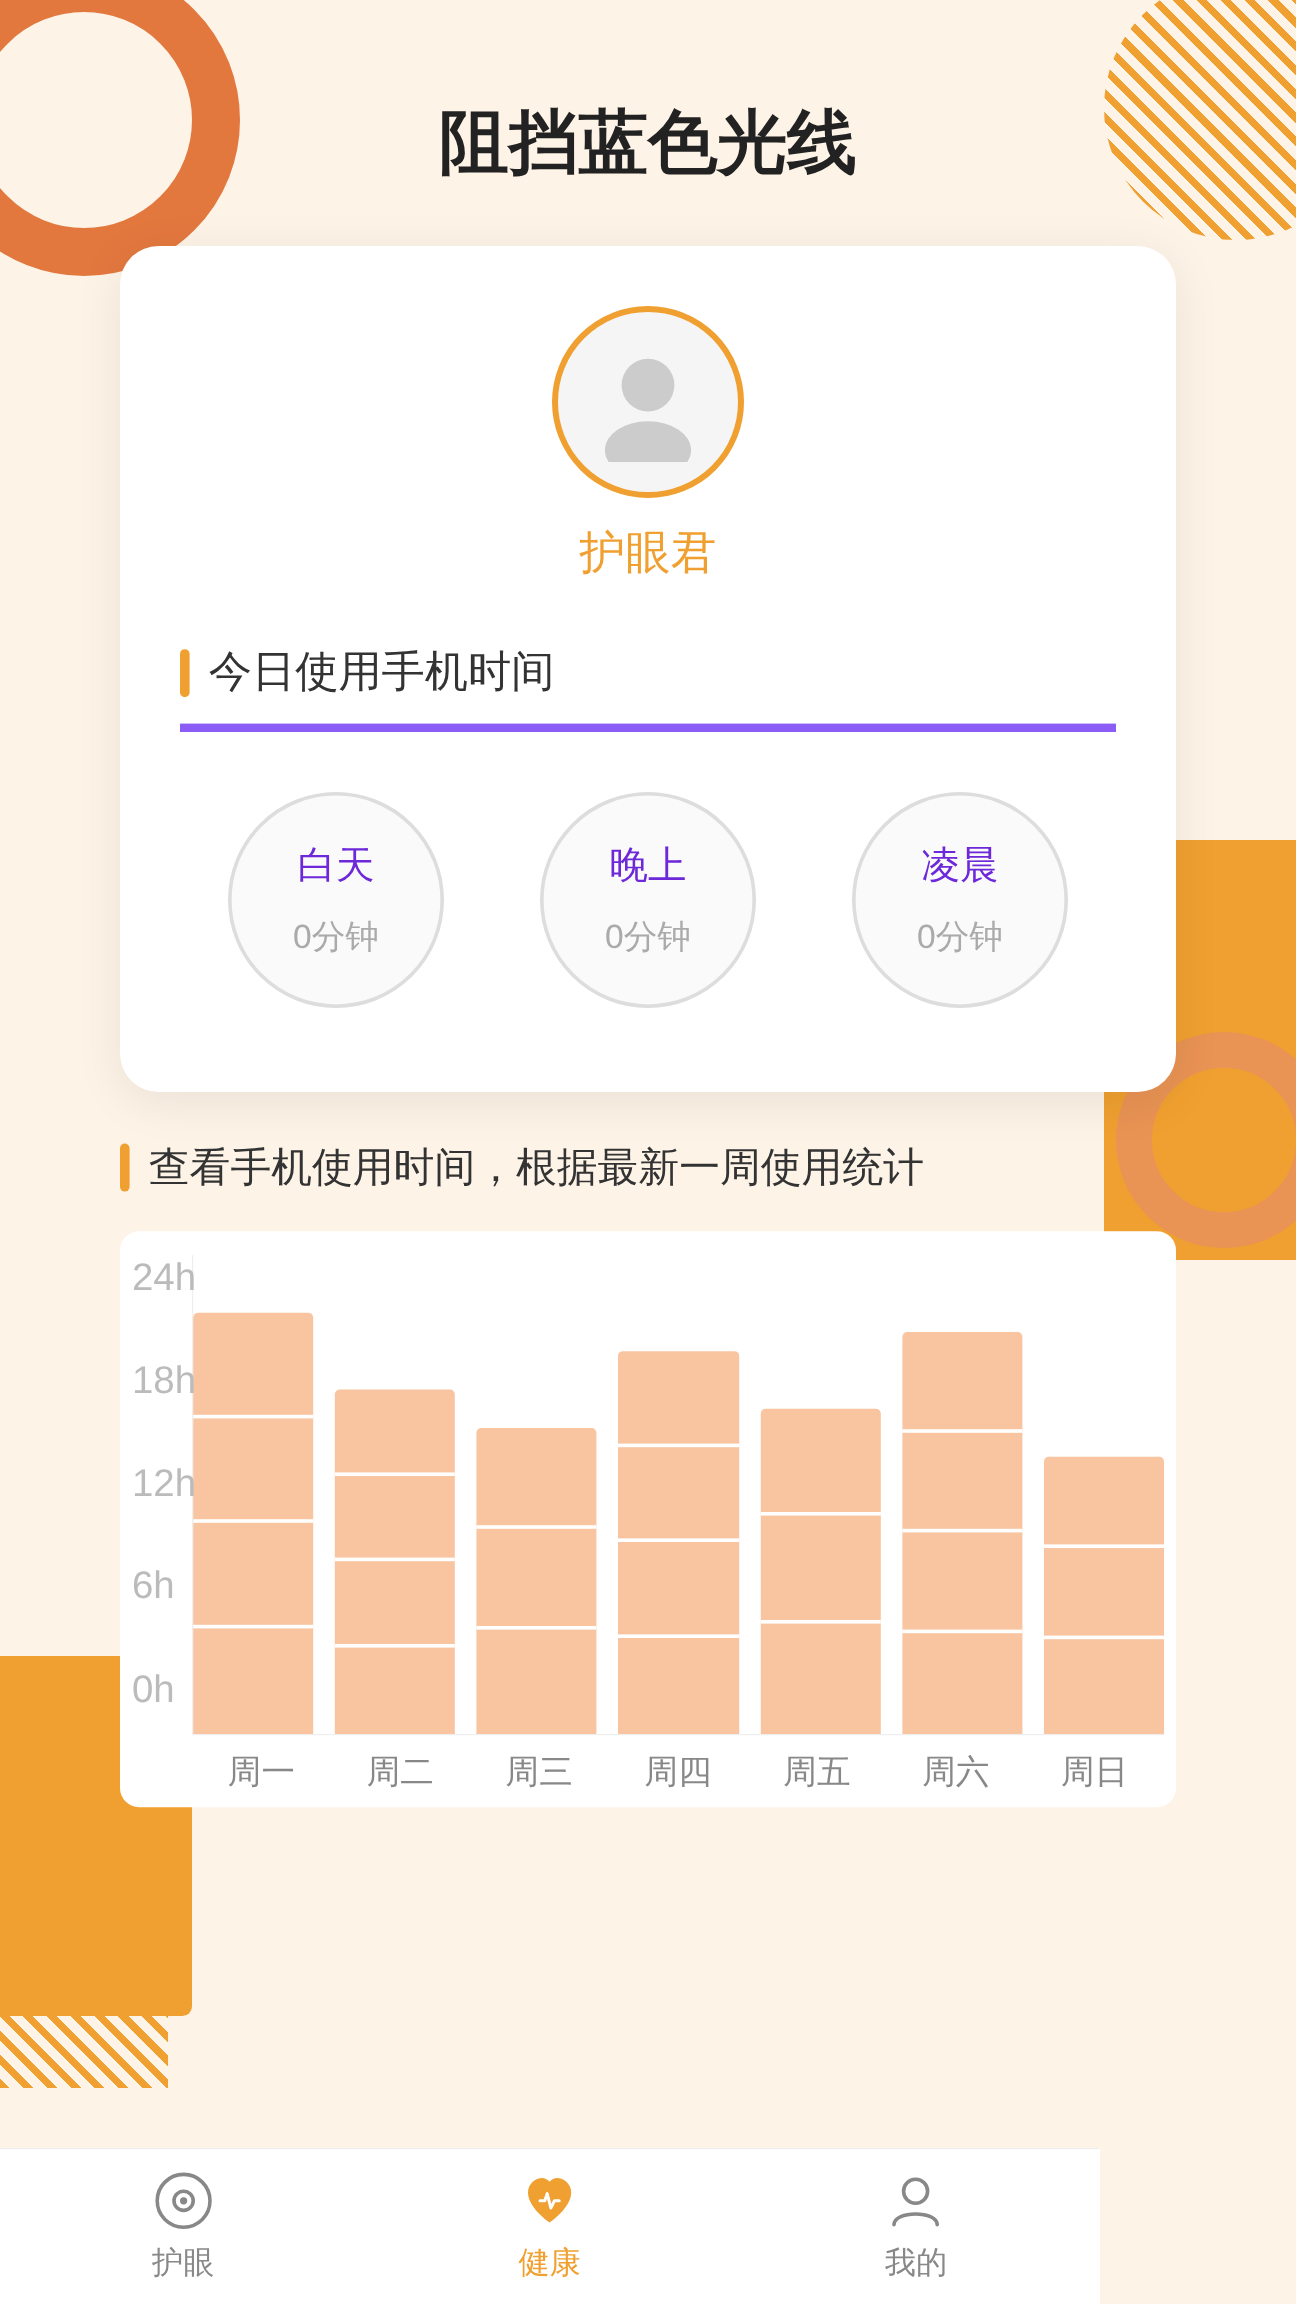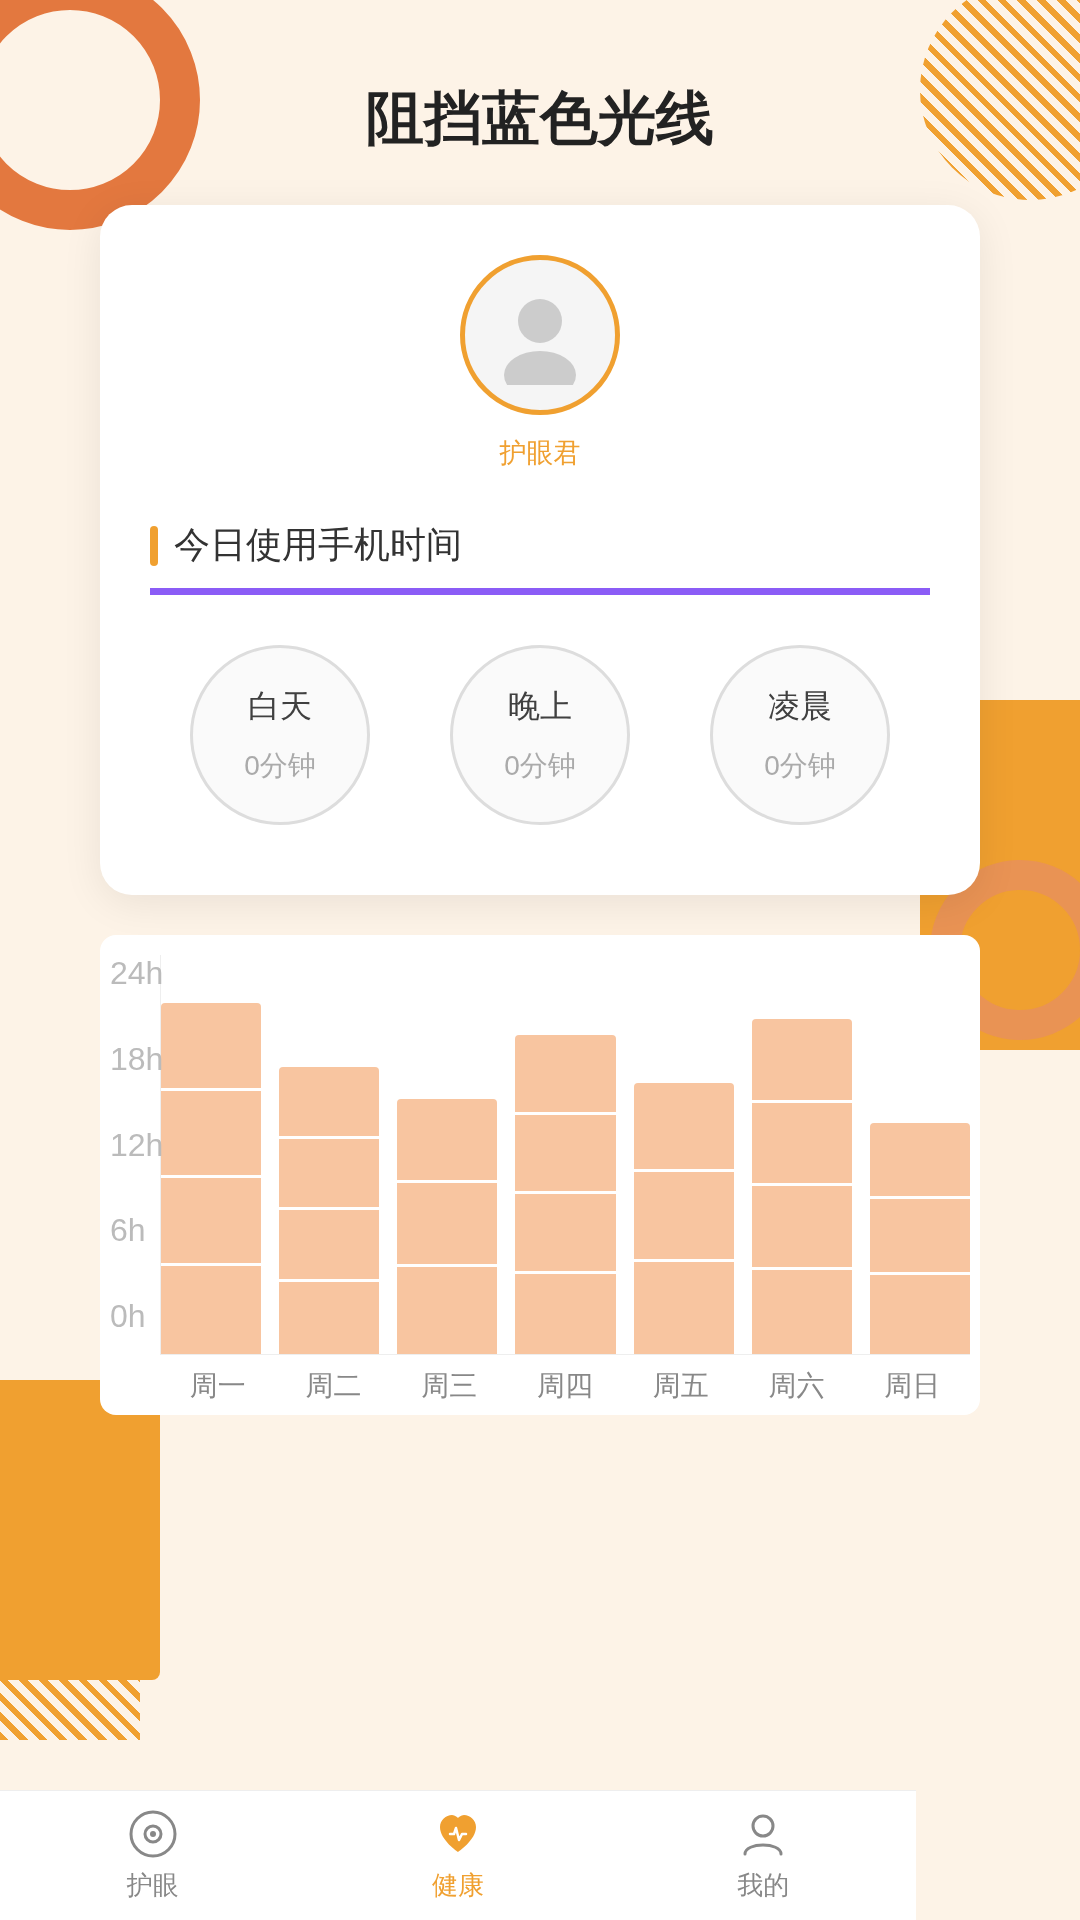--- a/index.html
+++ b/index.html
@@ -127,21 +127,21 @@
       justify-content: center;
       background: #f5f5f5;
       margin-bottom: 20px;
       overflow: hidden;
     }
     .avatar-icon {
       width: 100px;
       height: 100px;
     }
     .avatar-name {
-      font-size: 27px;
+      font-size: 38px;
       color: #f0a030;
     }
 
     
     .section-header {
       display: flex;
       align-items: center;
       margin-bottom: 30px;
       border-bottom: 7px solid #8b5cf6;
       padding-bottom: 18px;
@@ -169,21 +169,21 @@
       border-radius: 50%;
       border: 3px solid #ddd;
       display: flex;
       flex-direction: column;
       align-items: center;
       justify-content: center;
       background: #fafafa;
     }
     .time-circle-label {
       font-size: 32px;
-      color: #404040;
+      color: #6d28d9;
     }
     .time-circle-value {
       font-size: 28px;
       color: #aaa;
       margin-top: 18px;
     }
 
     
     .stats-section {
       position: relative;
@@ -322,20 +322,24 @@
       <span class="time-circle-value">0分钟</span>
     </div>
     <div class="time-circle">
       <span class="time-circle-label">凌晨</span>
       <span class="time-circle-value">0分钟</span>
     </div>
   </div>
 </div>
 
 <div class="stats-section">
+  <div class="stats-header">
+    <div class="section-bar"></div>
+    <span class="stats-title">查看手机使用时间，根据最新一周使用统计</span>
+  </div>
 
   <div class="chart-container">
 
     <div class="chart-y-labels">
       <span class="y-label">24h</span>
       <span class="y-label">18h</span>
       <span class="y-label">12h</span>
       <span class="y-label">6h</span>
       <span class="y-label">0h</span>
     </div>

